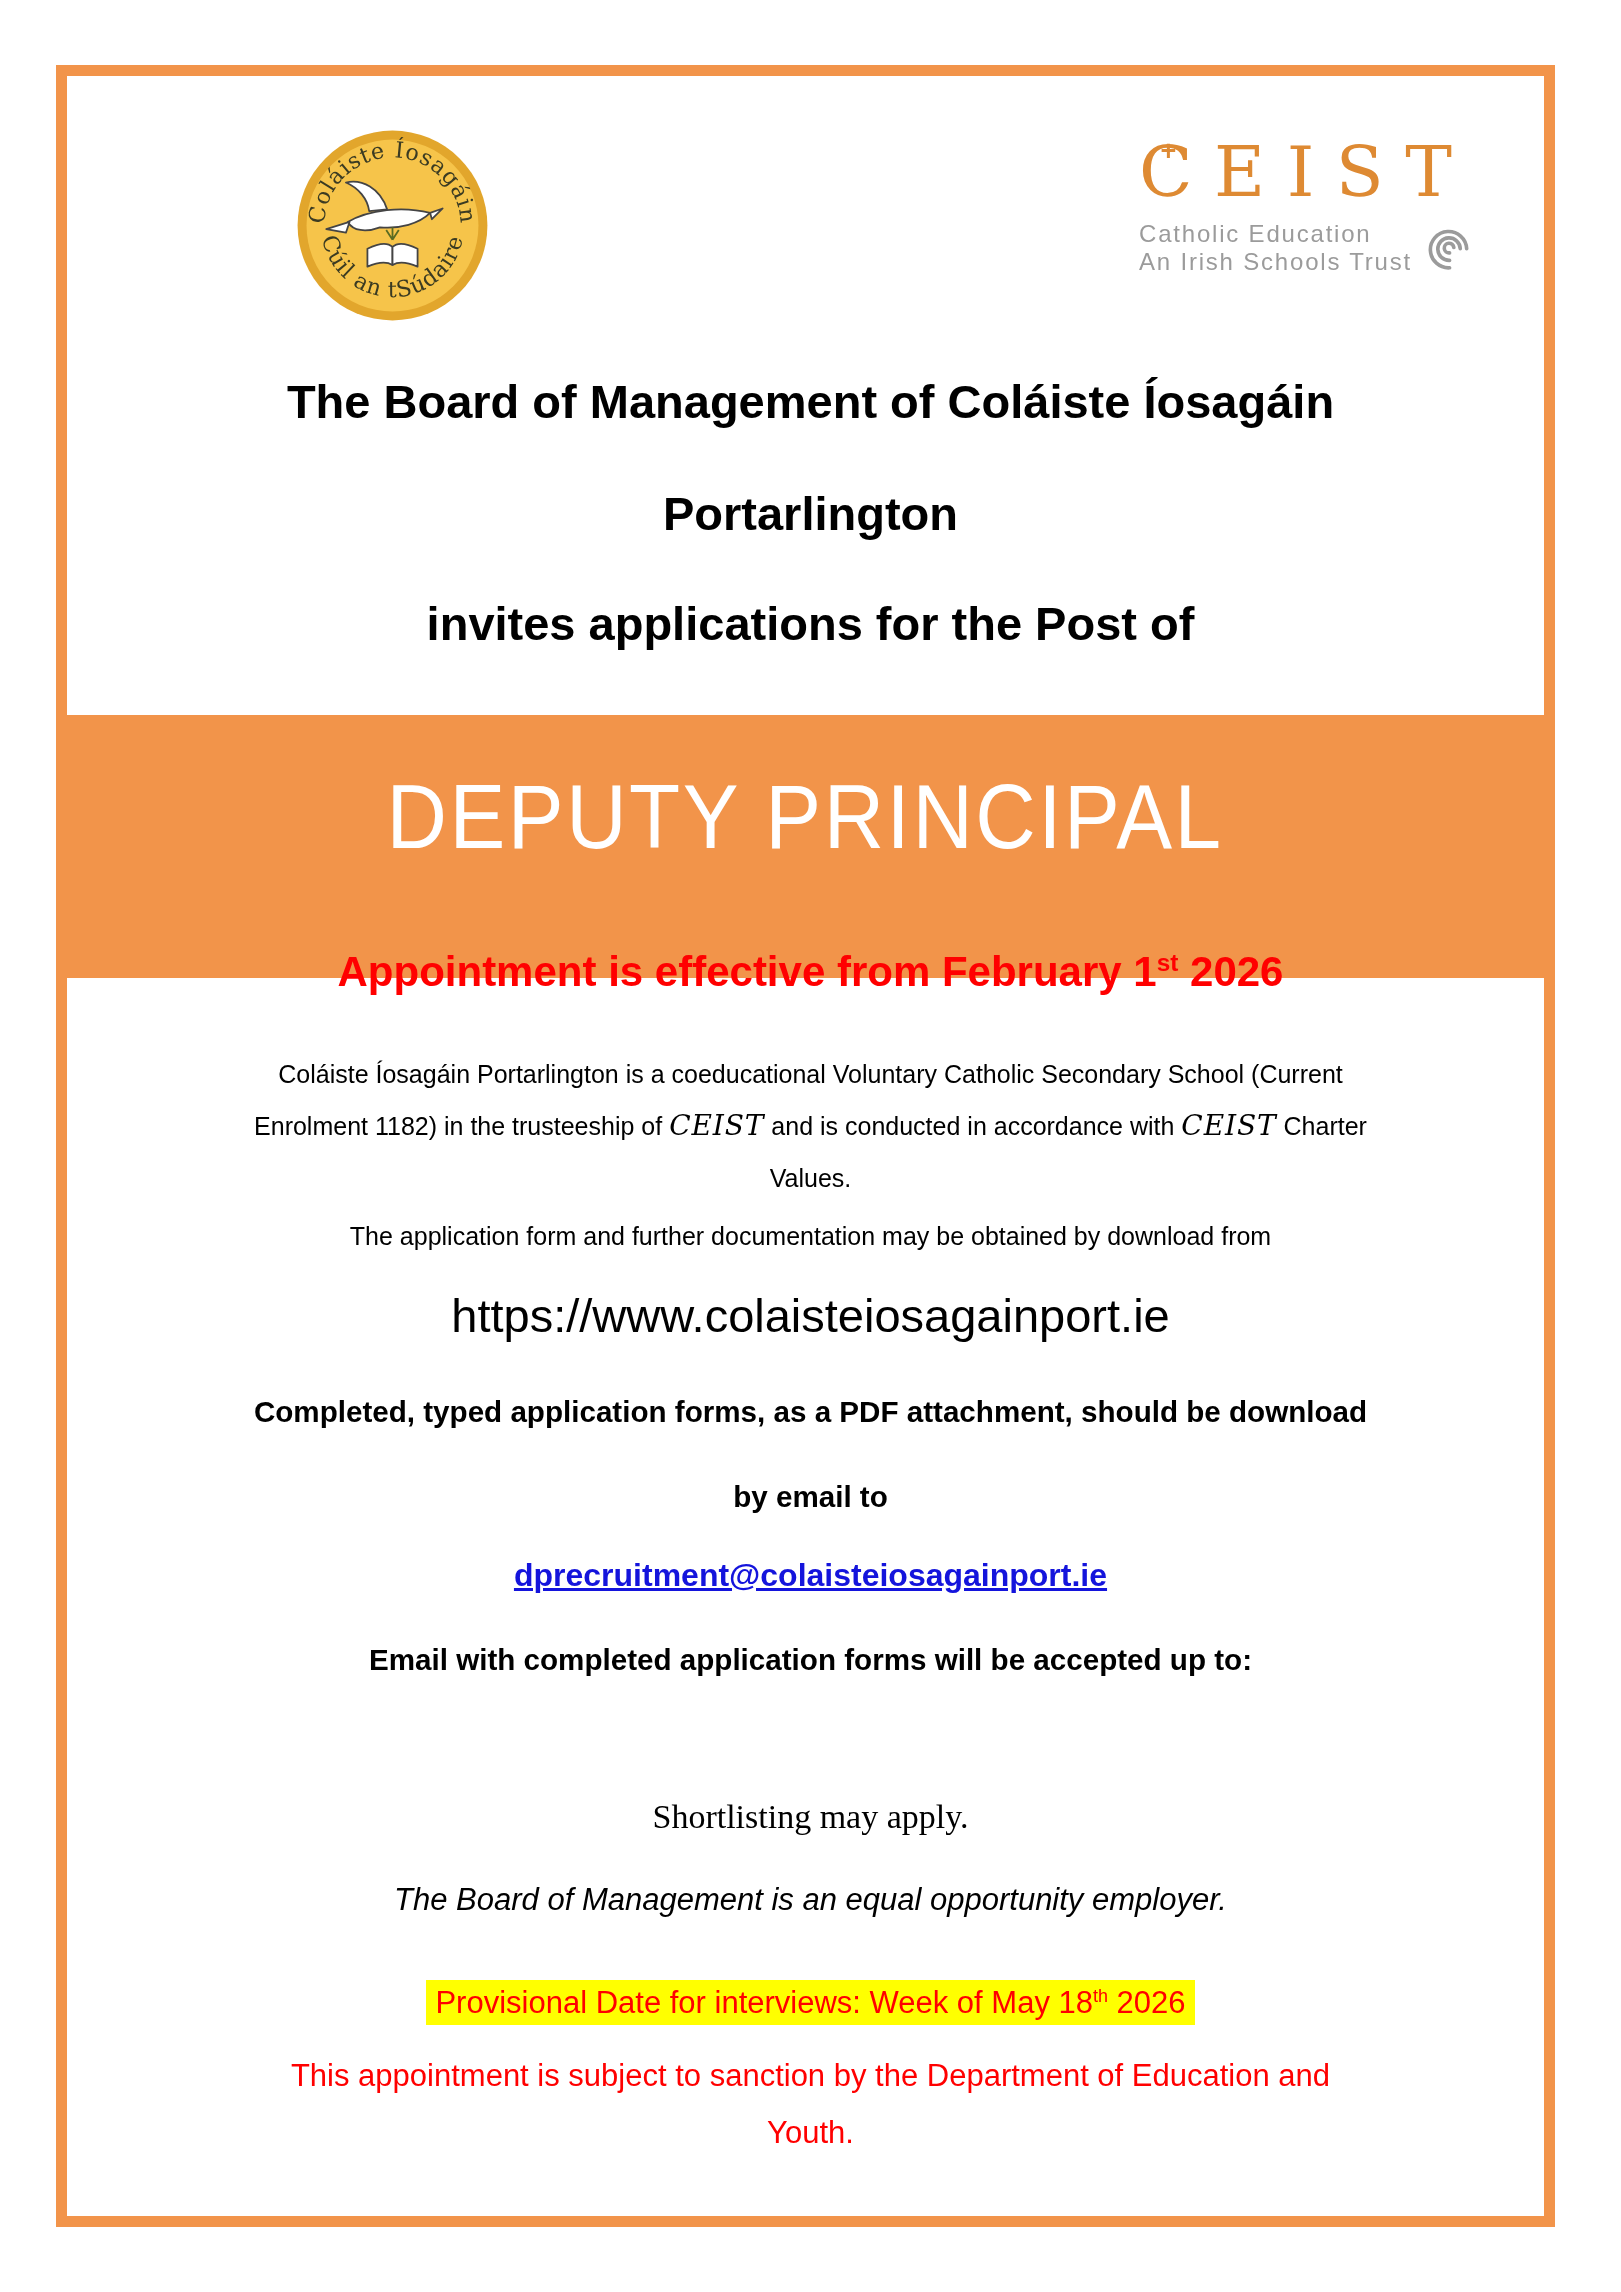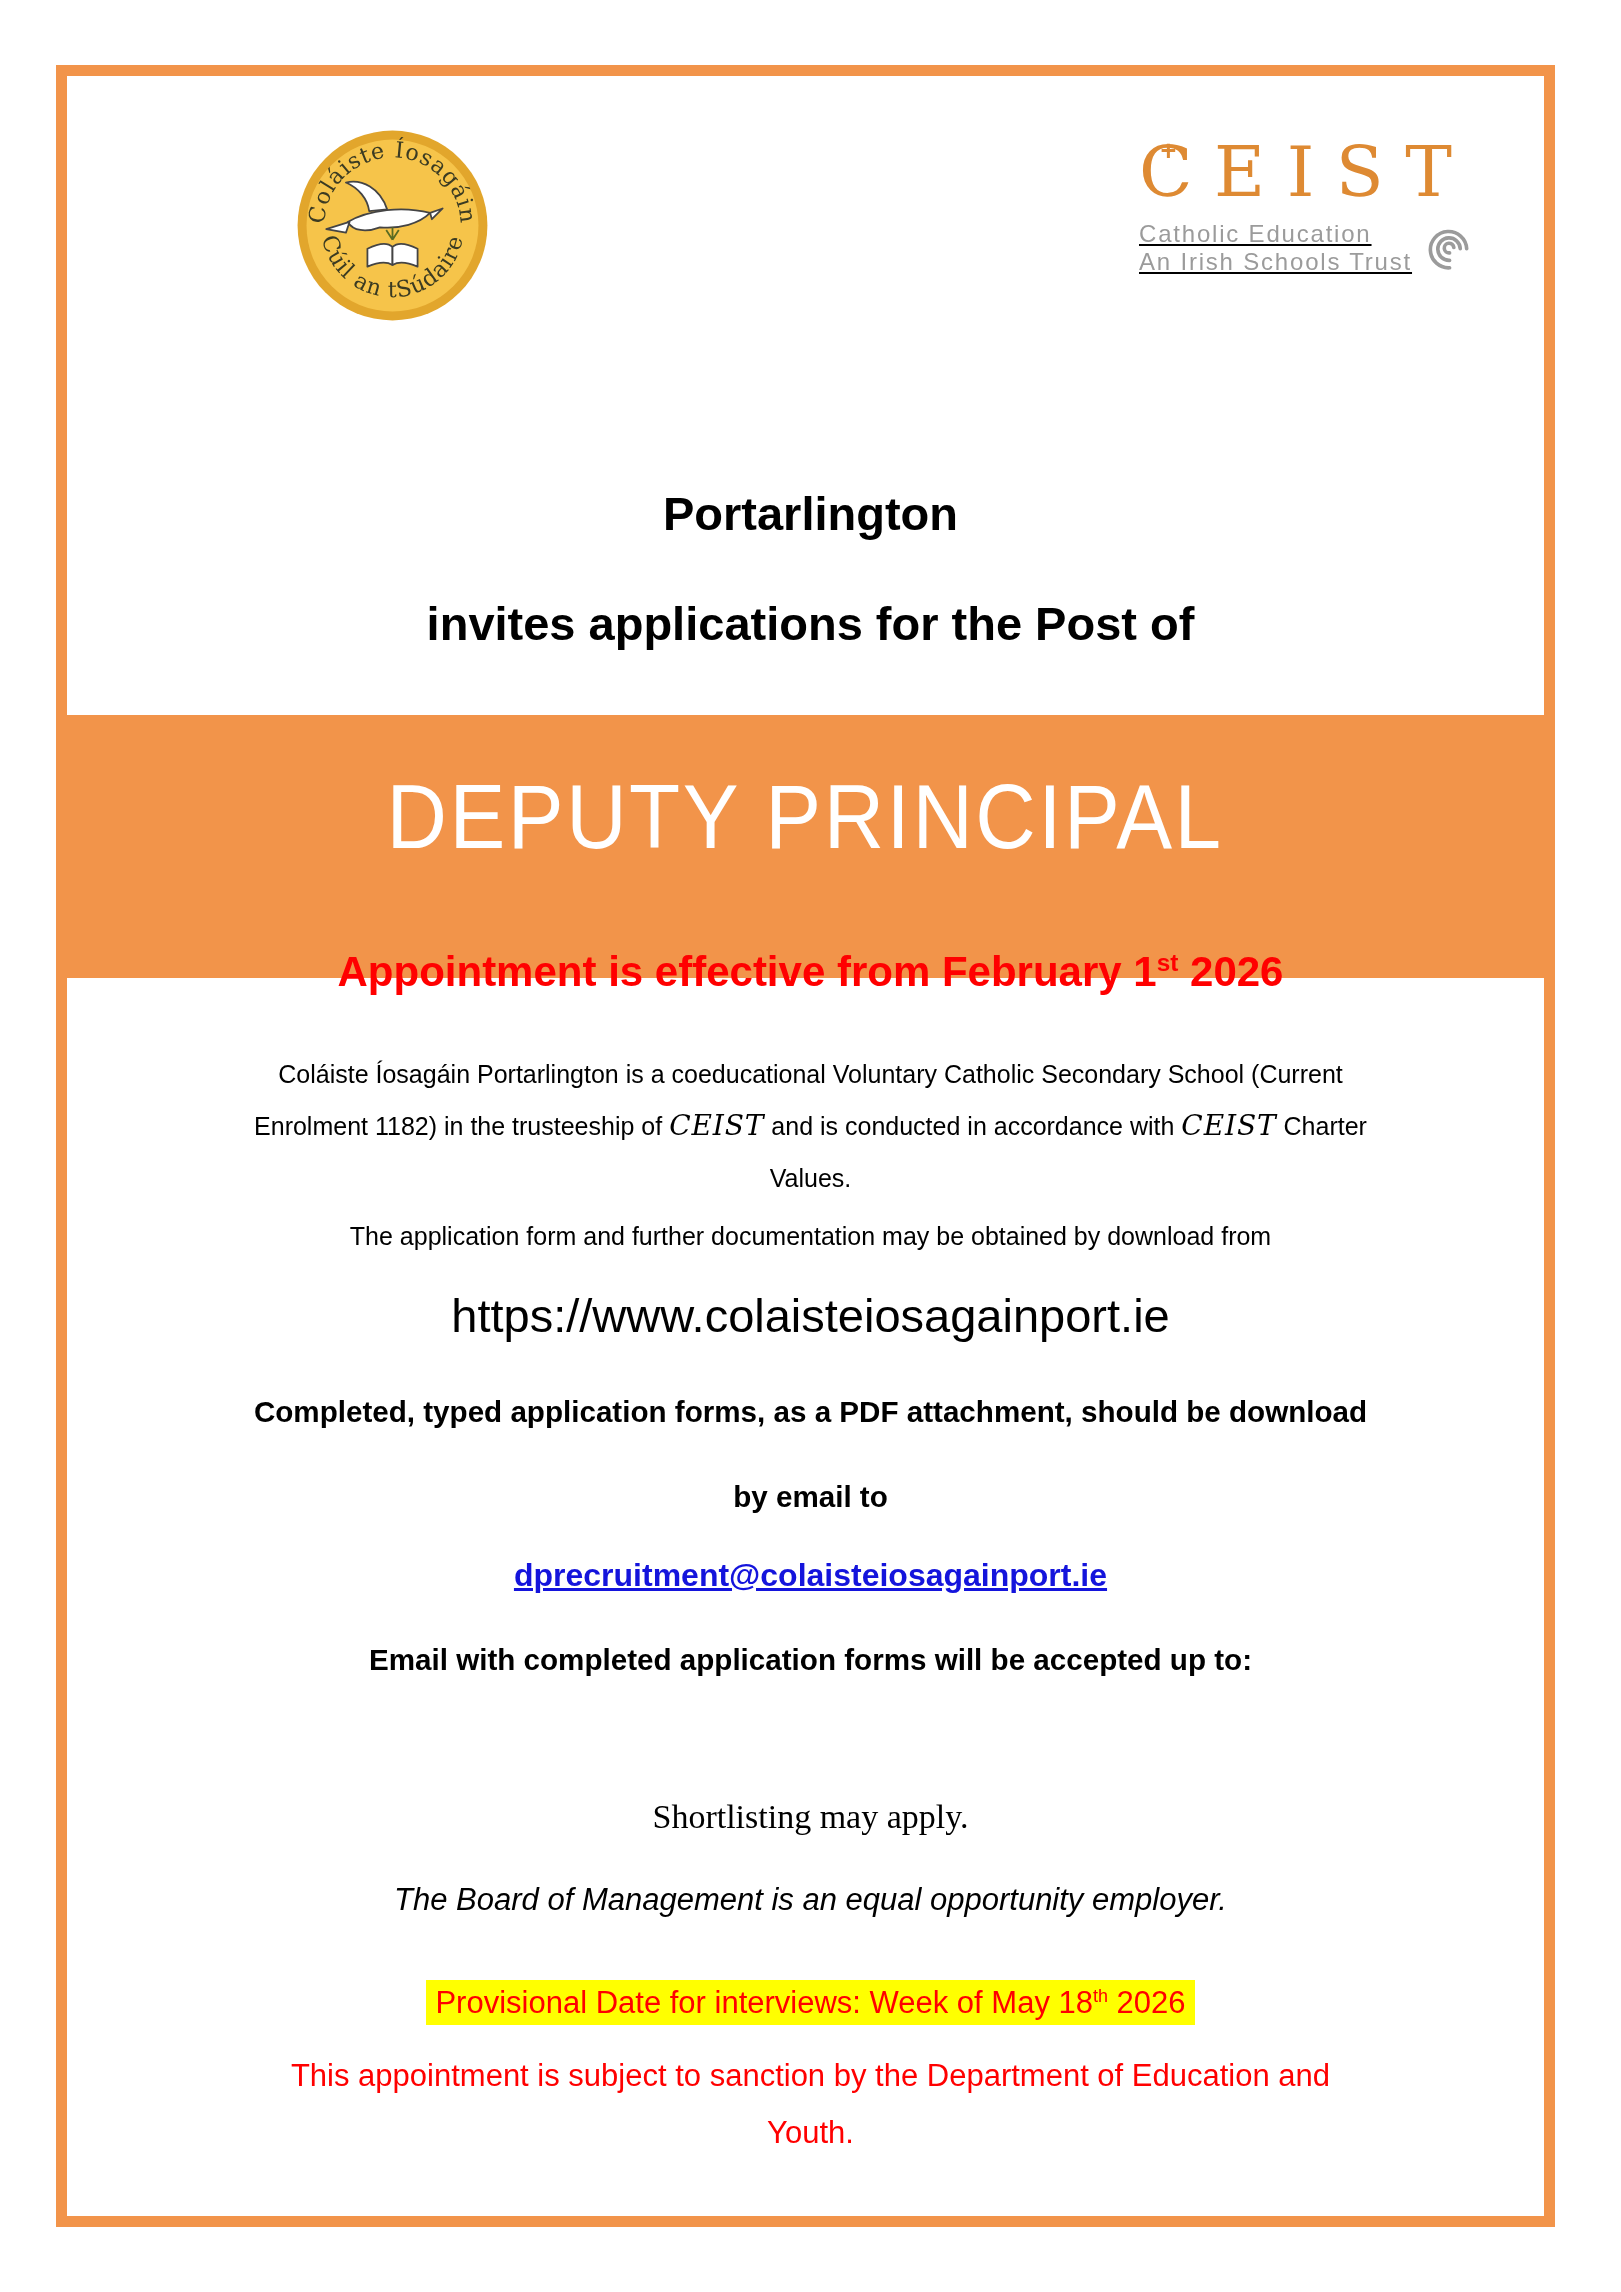--- a/index.html
+++ b/index.html
@@ -23,21 +23,21 @@
   .ceist-word-row{position:relative;height:82px;}
   .ceist-word{
     font-family:"DejaVu Serif", serif;
     font-size:70px;color:#DE8A33;
     letter-spacing:21.5px;line-height:72px;
   }
   .ceist-cross{
     position:absolute;left:21.5px;top:0px;
     font-size:27px;font-weight:bold;color:#DE8A33;
   }
-  .ceist-sub{display:flex;align-items:center;gap:12.5px;margin-top:1.8px;text-decoration:underline;}
+  .ceist-sub{display:flex;align-items:center;gap:12.5px;margin-top:1.8px;}
   .ceist-lines{
     font-size:24px;color:#9B9B9B;letter-spacing:1.8px;line-height:28px;
   }
   .spiral{flex:0 0 auto;}
   
   .tblock{
     position:absolute;left:76px;width:1469px;
     text-align:center;line-height:1.12;color:#000;
   }
   .title-line{font-size:47px;font-weight:bold;}
@@ -127,20 +127,21 @@
       <svg class="spiral" width="47" height="47" viewBox="0 0 44 44">
         <g fill="none" stroke="#9B9B9B" stroke-width="3.4" stroke-linecap="round">
           <path d="M23 41 A17 17 0 1 1 39 23"></path>
           <path d="M23 34 A10.5 10.5 0 1 1 33 23"></path>
           <path d="M23 27 A4.5 4.5 0 1 1 27 22"></path>
         </g>
       </svg>
     </div>
   </div>
 
+  <div class="tblock title-line t1">The Board of Management of Coláiste Íosagáin</div>
   <div class="tblock title-line t3">invites applications for the Post of</div>
   <div class="tblock title-line t2">Portarlington</div>
 
   <div class="banner">
     <span class="banner-text">DEPUTY PRINCIPAL</span>
   </div>
 
   <div class="tblock appointment">
     <span>Appointment is effective from February 1</span><span class="sup">st</span><span class="pre"> 2026</span>
   </div>

